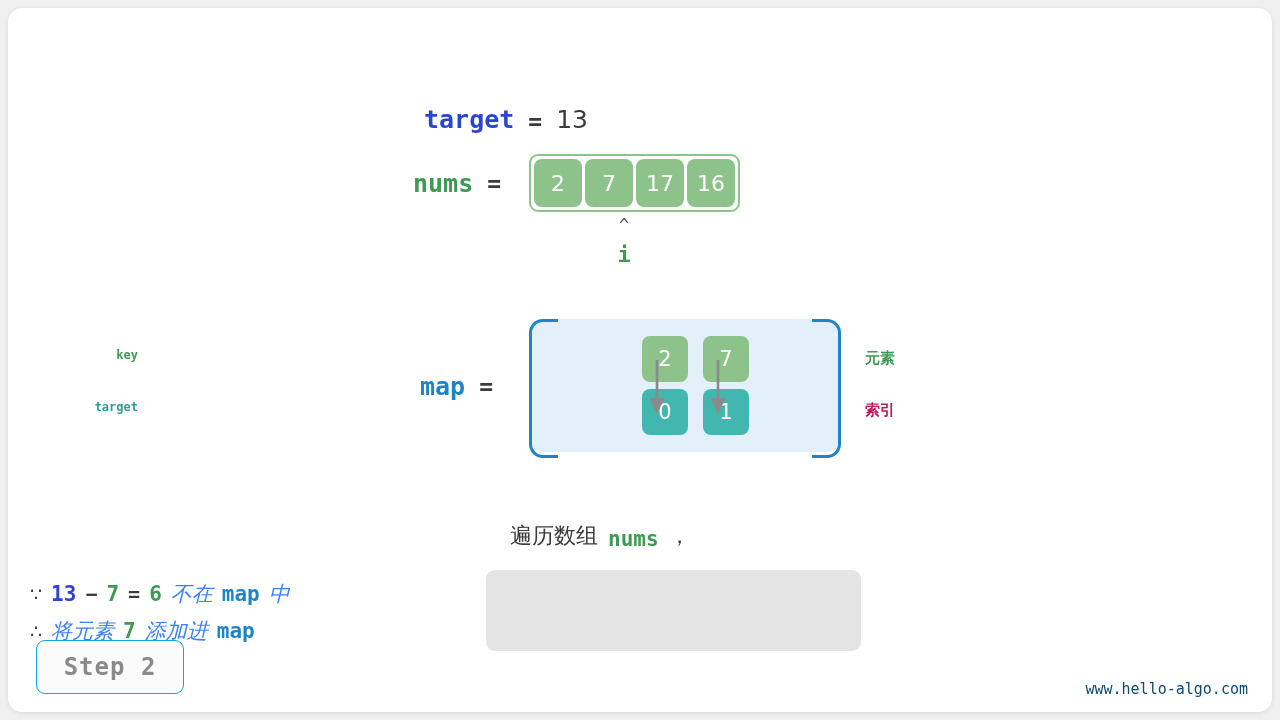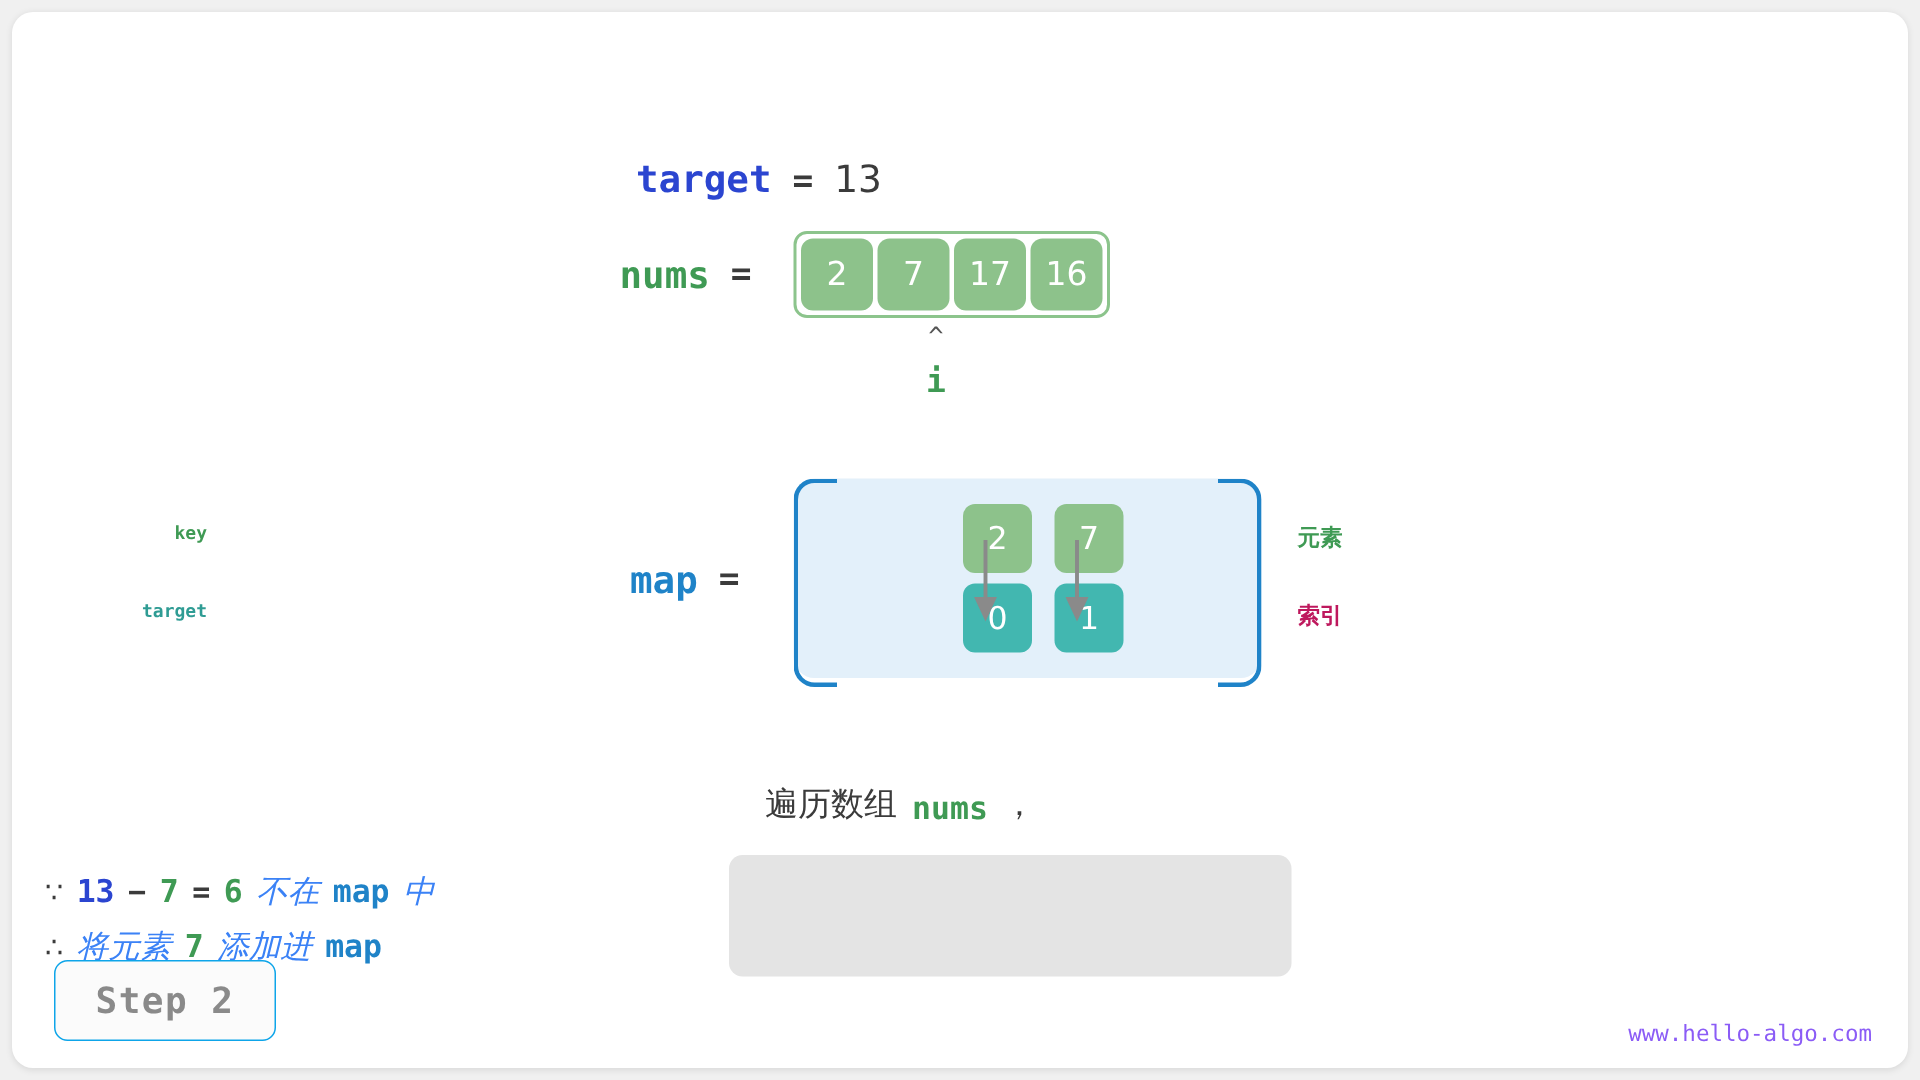--- a/index.html
+++ b/index.html
@@ -307,21 +307,21 @@
     color: #8a8a8a;
     letter-spacing: 1px;
   }
 
   #watermark {
     position: absolute;
     right: 24px;
     bottom: 14px;
     font-family: "DejaVu Sans Mono", monospace;
     font-size: 15px;
-    color: #8b5cf6;
+    color: #0c4a6e;
   }
 </style>
 </head>
 <body>
 
 <div id="card">
 
   <div id="target-row">
     <span class="mono varname">target</span>
     <span class="mono eq">=</span>

